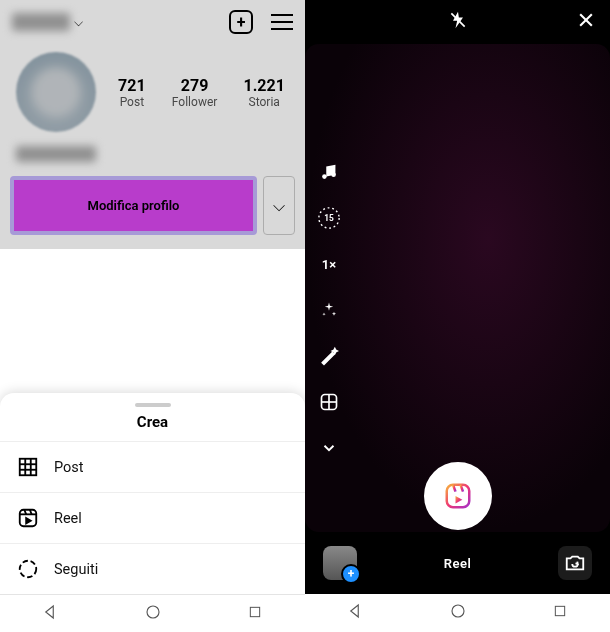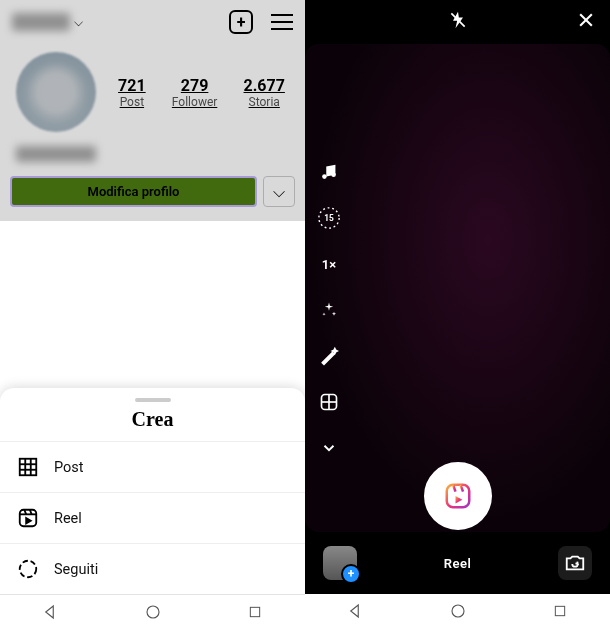--- a/index.html
+++ b/index.html
@@ -45,21 +45,20 @@
       display: flex; align-items: center; justify-content: center;
       font-size: 16px; font-weight: bold;
     }
     .hamburger { display: flex; flex-direction: column; gap: 5px; }
     .hamburger span { width: 22px; height: 2px; background: #000; }
     .profile-info {
       display: flex;
       align-items: center;
       padding: 8px 16px 10px;
       gap: 18px;
-      text-decoration: underline;
     }
     .avatar-outer {
       width: 80px; height: 80px;
       border-radius: 50%;
       background: radial-gradient(circle at 50% 60%, #bfc8cf, #8fa4b2);
       display: flex; align-items: center; justify-content: center;
       position: relative;
       filter: blur(1px);
     }
     .avatar-inner {
@@ -70,44 +69,44 @@
     .stat { text-align: center; }
     .stat-num { font-weight: 700; font-size: 16px; color: #000; }
     .stat-label { font-size: 12px; color: #555; }
     .name-blur {
       width: 80px; height: 16px; margin: 4px 16px 14px;
       background: #aaa; filter: blur(4px); border-radius: 2px;
     }
     .edit-row { display: flex; gap: 6px; padding: 0 10px 14px; }
     .edit-btn {
       flex: 1;
-      border: 2px solid #c4b5fd;
+      border: 4px solid #c4b5fd;
       border-radius: 4px;
-      padding: 6px;
+      padding: 18px;
       text-align: center;
       font-size: 13px; font-weight: 600;
-      background: #4d7c0f;
+      background: #d946ef;
     }
     .edit-more {
       width: 32px; border: 1px solid #ccc; border-radius: 4px;
       display: flex; align-items: center; justify-content: center;
       background: #fff;
     }
     
     .sheet {
       position: absolute;
       left: 0; right: 0; bottom: 38px;
       background: #fff;
       border-top-left-radius: 14px;
       border-top-right-radius: 14px;
       box-shadow: 0 -1px 12px rgba(0,0,0,0.15);
       padding-top: 8px;
     }
     .grabber { width: 36px; height: 4px; background: #ccc; border-radius: 2px; margin: 2px auto 6px; }
-    .sheet-title { text-align: center; font-weight: 700; font-size: 20px; padding-bottom: 10px; font-family: Liberation Serif, serif; }
+    .sheet-title { text-align: center; font-weight: 700; font-size: 15px; padding-bottom: 10px; }
     .sheet-item {
       display: flex; align-items: center; gap: 14px;
       padding: 13px 16px;
       border-top: 1px solid #eee;
     }
     .sheet-item .icon { width: 24px; height: 24px; display: flex; align-items: center; justify-content: center; }
     .sheet-item-label { font-size: 14.5px; color: #111; }
     
     .navbar {
       position: absolute; bottom: 0; left: 0; right: 0;
@@ -206,21 +205,21 @@
       <div class="stats-row">
         <div class="stat">
           <div class="stat-num">721</div>
           <div class="stat-label">Post</div>
         </div>
         <div class="stat">
           <div class="stat-num">279</div>
           <div class="stat-label">Follower</div>
         </div>
         <div class="stat">
-          <div class="stat-num">2.677</div>
+          <div class="stat-num">1.221</div>
           <div class="stat-label">Storia</div>
         </div>
       </div>
     </div>
     <div class="name-blur"></div>
     <div class="edit-row">
       <div class="edit-btn">Modifica profilo</div>
       <div class="edit-more">
         <span>⌵</span>
       </div>

